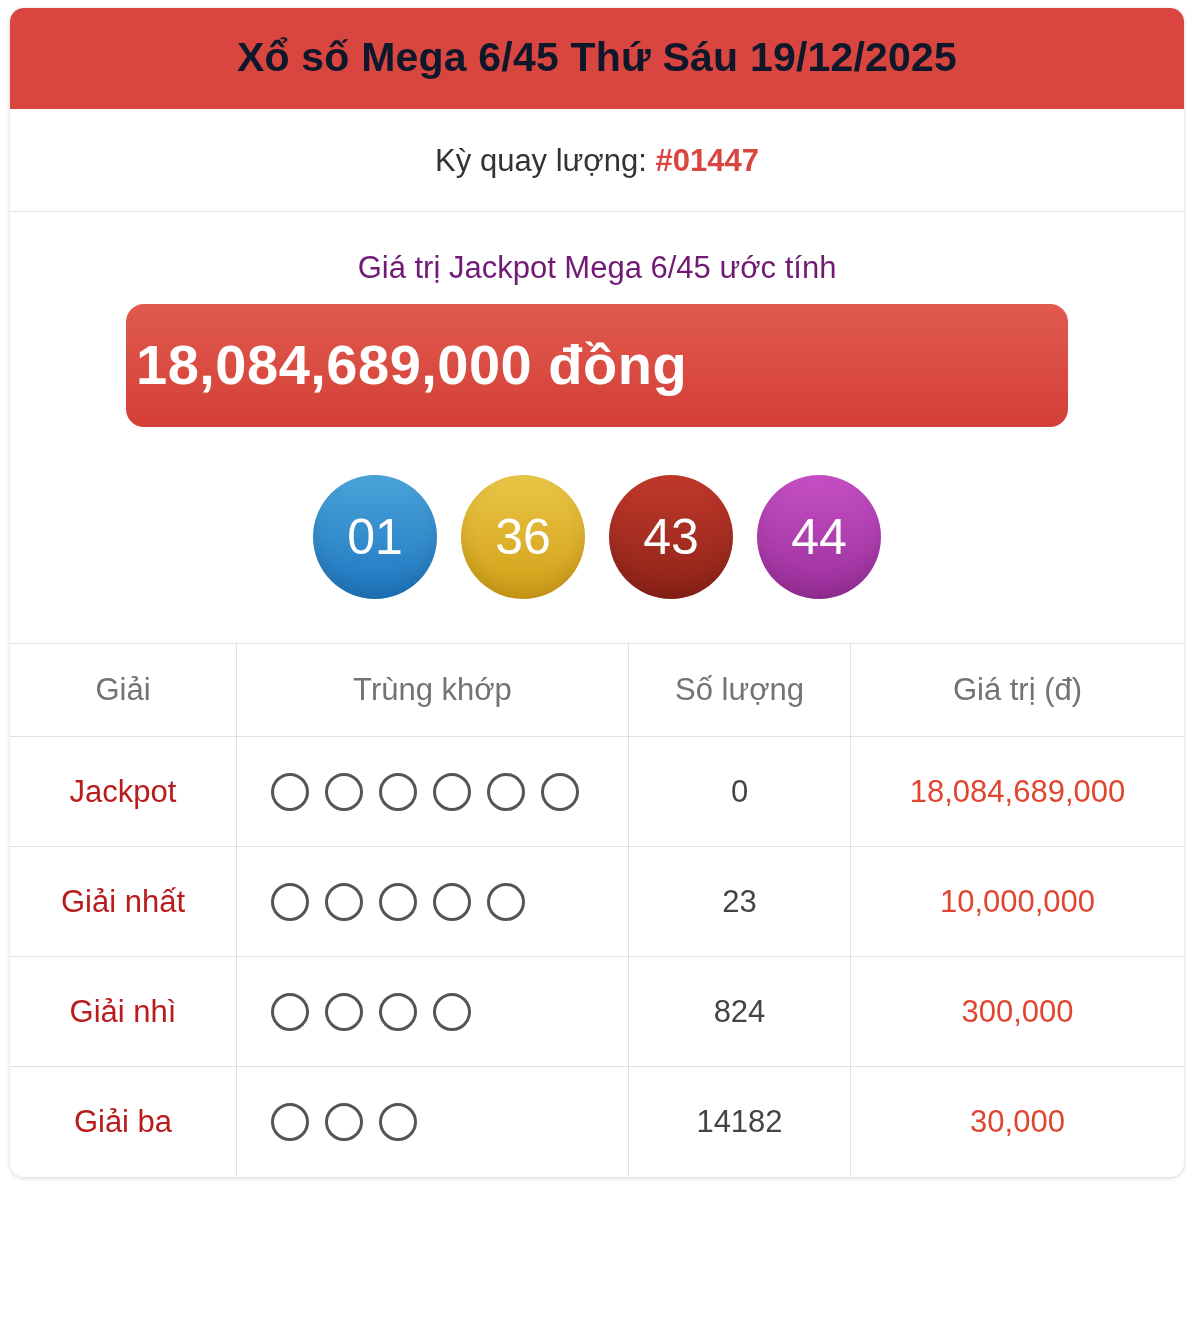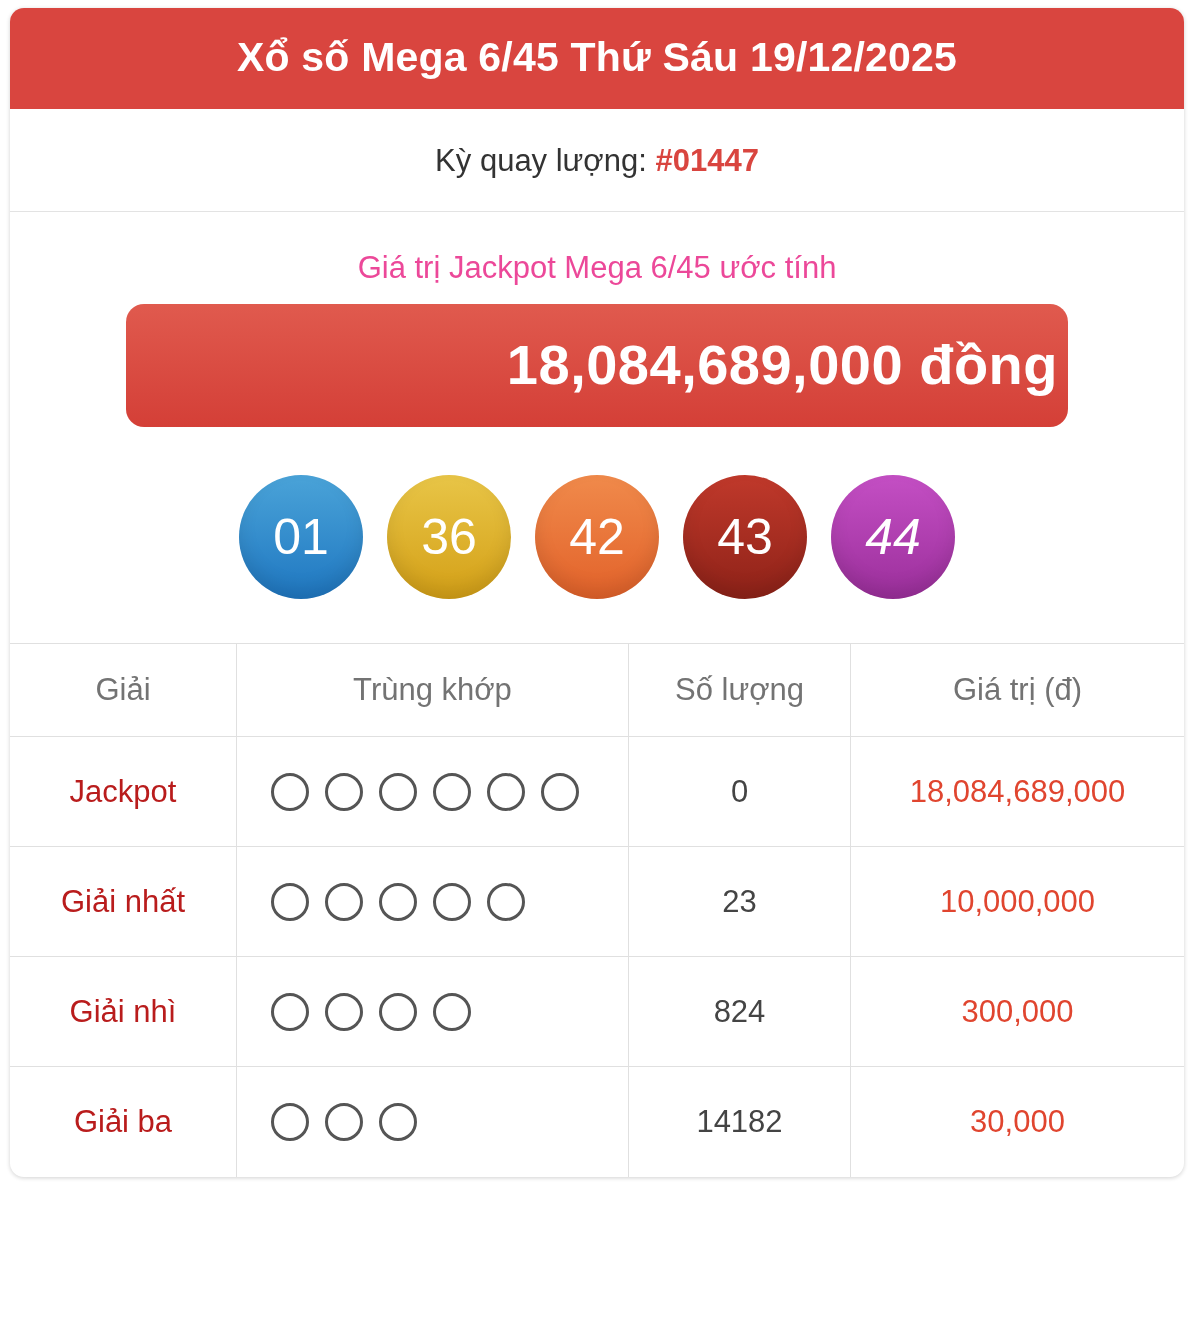--- a/index.html
+++ b/index.html
@@ -20,21 +20,21 @@
     width: 1174px;
     background: #ffffff;
     border-radius: 14px;
     overflow: hidden;
     box-shadow: 0 1px 4px rgba(0,0,0,0.18);
     position: relative;
   }
   
   .header {
     background: #d9453f;
-    color: #ffffff;
+    color: #0f172a;
     text-align: center;
     padding: 26px 10px 28px 10px;
     font-size: 41px;
     font-weight: bold;
     letter-spacing: 0.2px;
   }
   
   .draw-row {
     text-align: center;
     font-size: 31px;
@@ -43,31 +43,31 @@
     border-bottom: 1px solid #e3e3e3;
   }
   .draw-row .draw-code {
     color: #d9453f;
     font-weight: bold;
   }
   
   .jackpot-label {
     text-align: center;
     font-size: 31px;
-    color: #ec4899;
+    color: #701a75;
     padding: 38px 10px 18px 10px;
   }
   .jackpot-amount-wrap {
     padding: 0 116px;
   }
   .jackpot-amount {
     background: linear-gradient(180deg, #e05a4e 0%, #d43f37 100%);
     color: #ffffff;
     border-radius: 18px;
-    text-align: right;
+    text-align: left;
     font-size: 56px;
     font-weight: bold;
     padding: 28px 10px 30px 10px;
     letter-spacing: 0.5px;
   }
   
   .balls {
     display: flex;
     justify-content: center;
     gap: 24px;
@@ -136,23 +136,22 @@
     </div>
 
     <div class="jackpot-label">Giá trị Jackpot Mega 6/45 ước tính</div>
     <div class="jackpot-amount-wrap">
       <div class="jackpot-amount">18,084,689,000 đồng</div>
     </div>
 
     <div class="balls">
         <div class="ball" style="background: linear-gradient(rgb(74, 163, 216) 0%, rgb(31, 119, 193) 100%);">01</div>
         <div class="ball" style="background: linear-gradient(rgb(232, 197, 71) 0%, rgb(212, 160, 23) 100%);">36</div>
-        <div class="ball" style="background: linear-gradient(rgb(240, 138, 75) 0%, rgb(226, 98, 42) 100%);">42</div>
         <div class="ball" style="background: linear-gradient(rgb(192, 57, 43) 0%, rgb(142, 34, 24) 100%);">43</div>
-        <div class="ball" style="background: linear-gradient(rgb(196, 79, 196) 0%, rgb(155, 47, 155) 100%); font-style: italic;">44</div>
+        <div class="ball" style="background: linear-gradient(rgb(196, 79, 196) 0%, rgb(155, 47, 155) 100%);">44</div>
       </div>
 
     <table>
       <thead>
         <tr>
           <th class="col-prize">Giải</th>
           <th class="col-match">Trùng khớp</th>
           <th class="col-count">Số lượng</th>
           <th>Giá trị (đ)</th>
         </tr>

